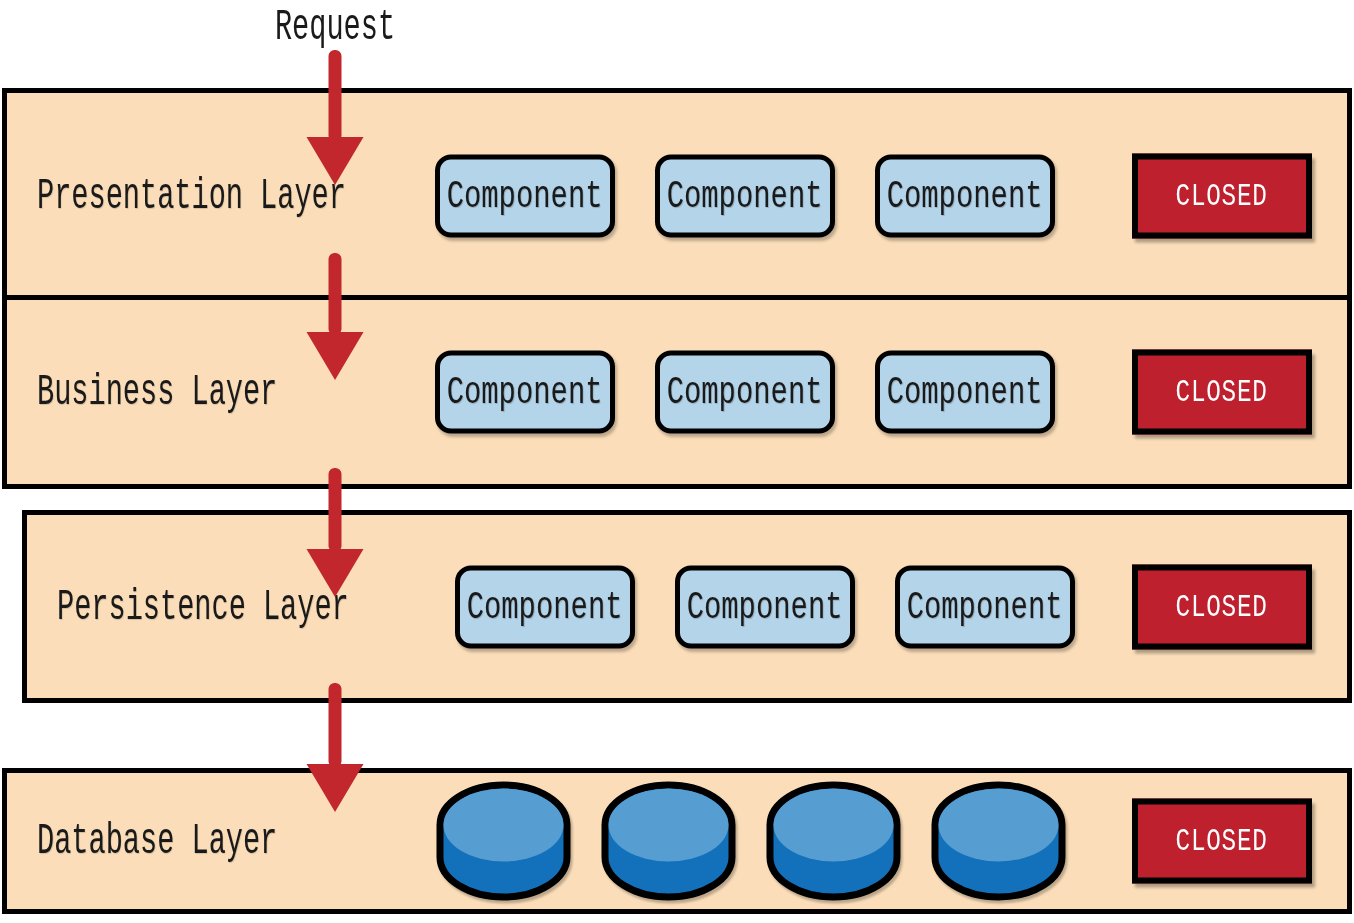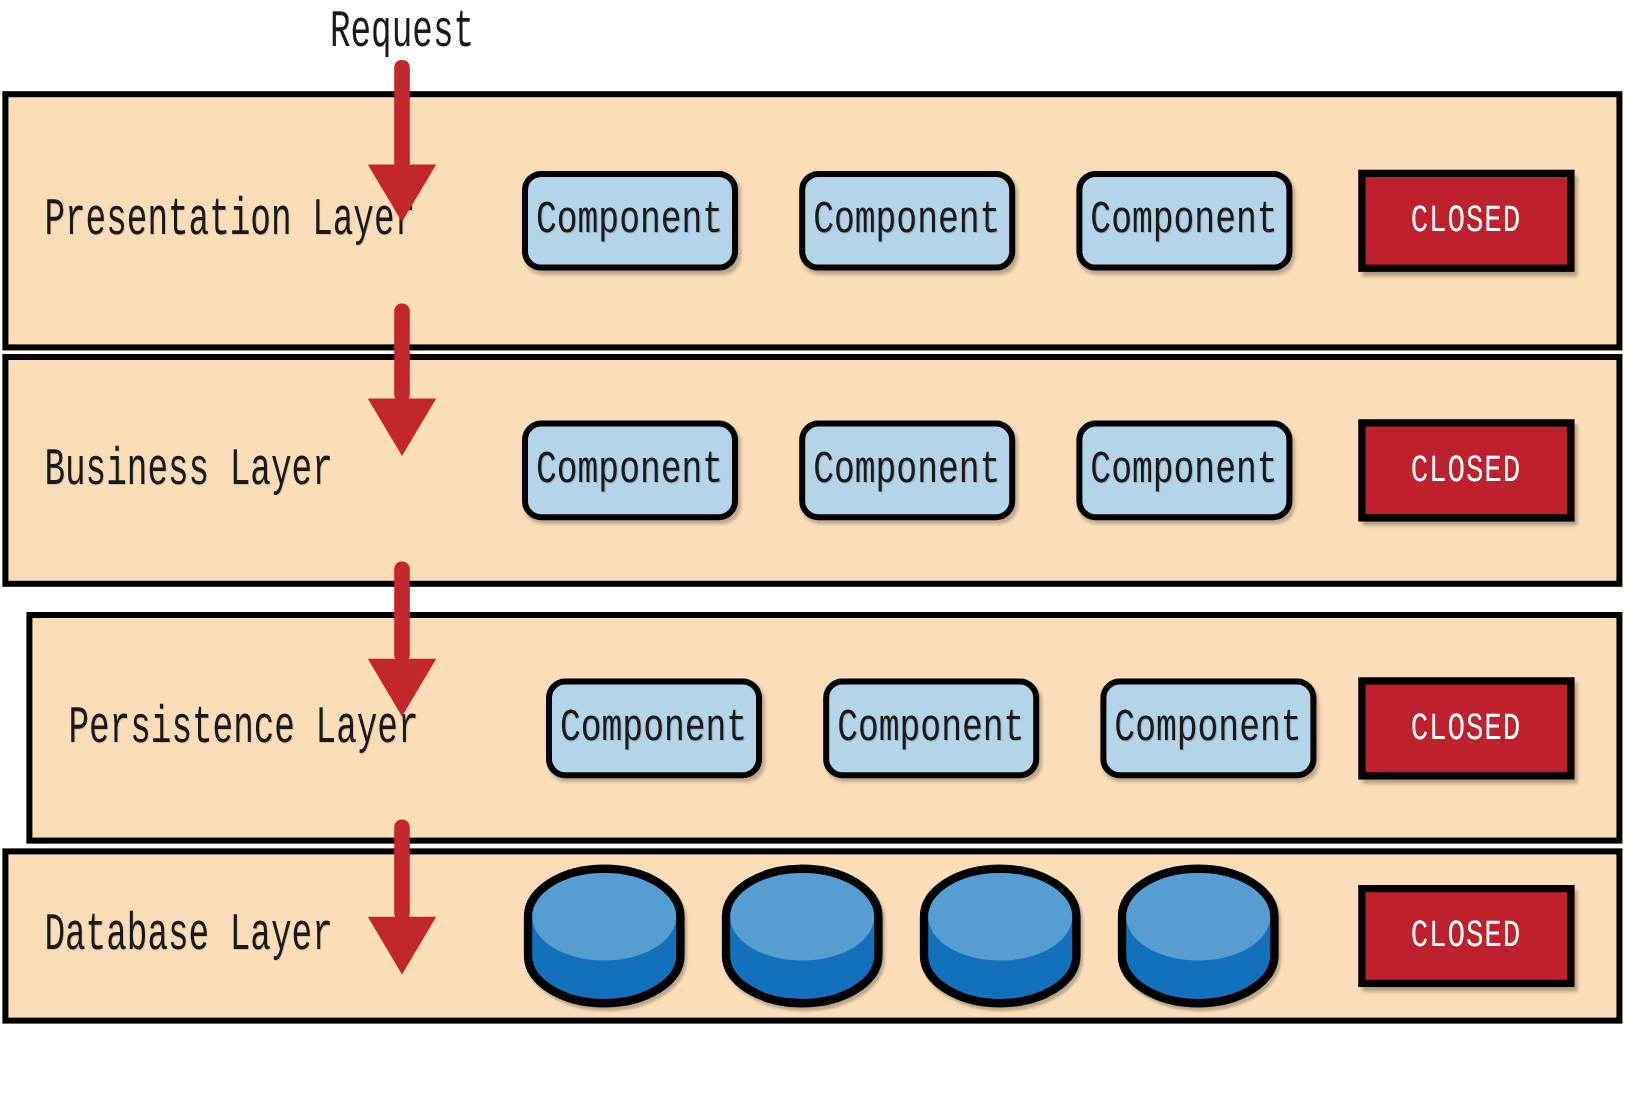--- a/index.html
+++ b/index.html
@@ -12,34 +12,34 @@
   .request-label{
     position:absolute;left:335px;top:2px;
     font-size:44px;font-weight:400;white-space:nowrap;
     transform:translateX(-50%) scaleX(0.65);
   }
   .layer{
     position:absolute;left:2px;right:2px;box-sizing:border-box;
     background:var(--layer-fill,#fbdeb9);
     border:5px solid var(--layer-border,#000);
   }
-  .layer-presentation{top:76px;height:216px;}
+  .layer-presentation{top:88px;height:216px;}
   .layer-business{top:295px;height:194px;}
   .layer-persistence{top:510px;height:193px;margin-left:20px;}
-  .layer-database{top:707px;height:146px;}
+  .layer-database{top:768px;height:146px;}
   .layer-label{
     position:absolute;left:30px;top:50%;
     font-size:44px;white-space:nowrap;
     transform:translateY(-50%) scaleX(0.65);
     transform-origin:left center;
     text-shadow:1px 1px 1px rgba(0,0,0,0.15);
   }
   .components-row{
     position:absolute;left:428px;top:50%;transform:translateY(-50%);
-    display:flex;gap:51px;
+    display:flex;gap:40px;
   }
   .component-box{
     box-sizing:border-box;width:180px;height:83px;
     background:var(--component-fill,#b4d4ea);
     border:5px solid var(--component-border,#000);
     border-radius:16px;
     display:flex;align-items:center;justify-content:center;
     box-shadow:2px 3px 3px rgba(0,0,0,0.25);
   }
   .component-box span{

